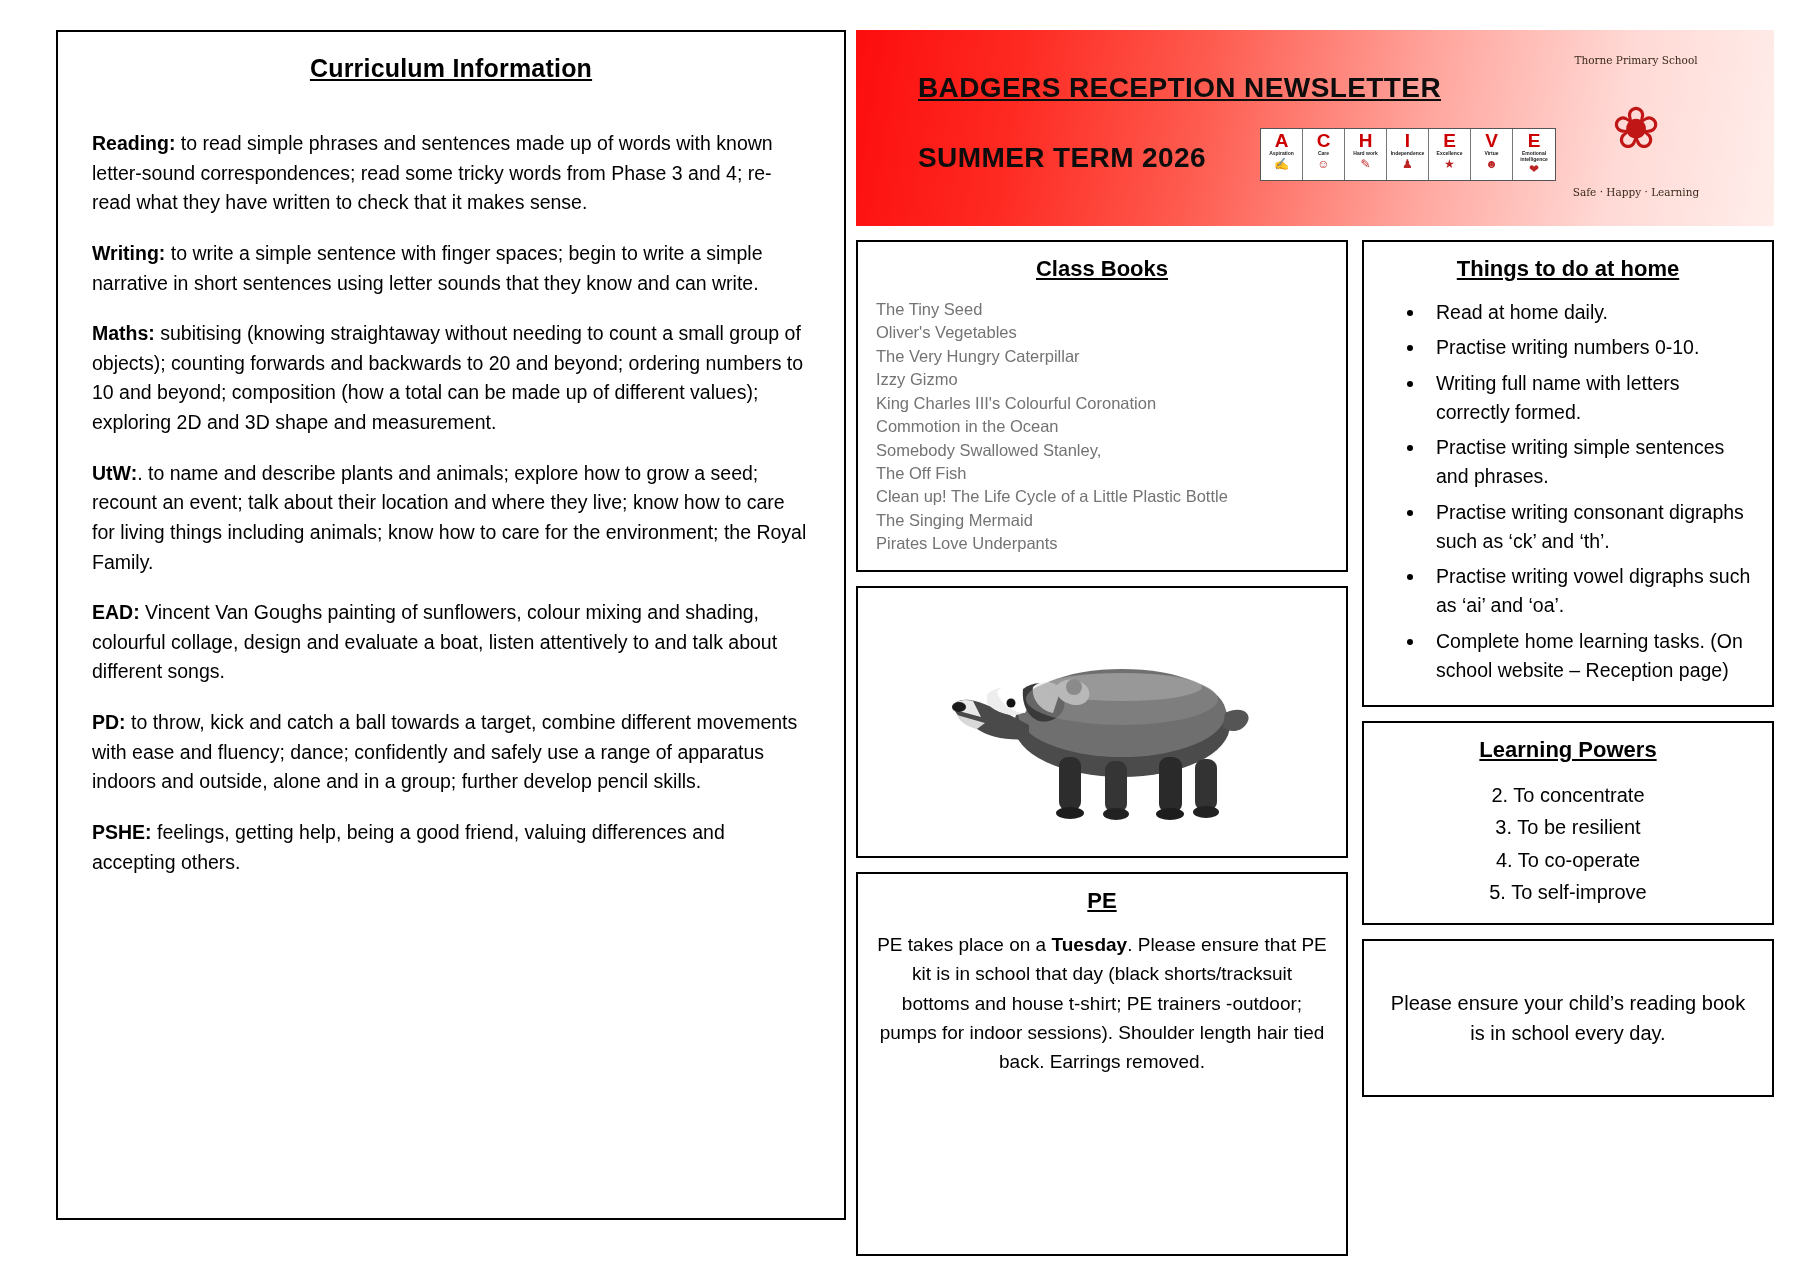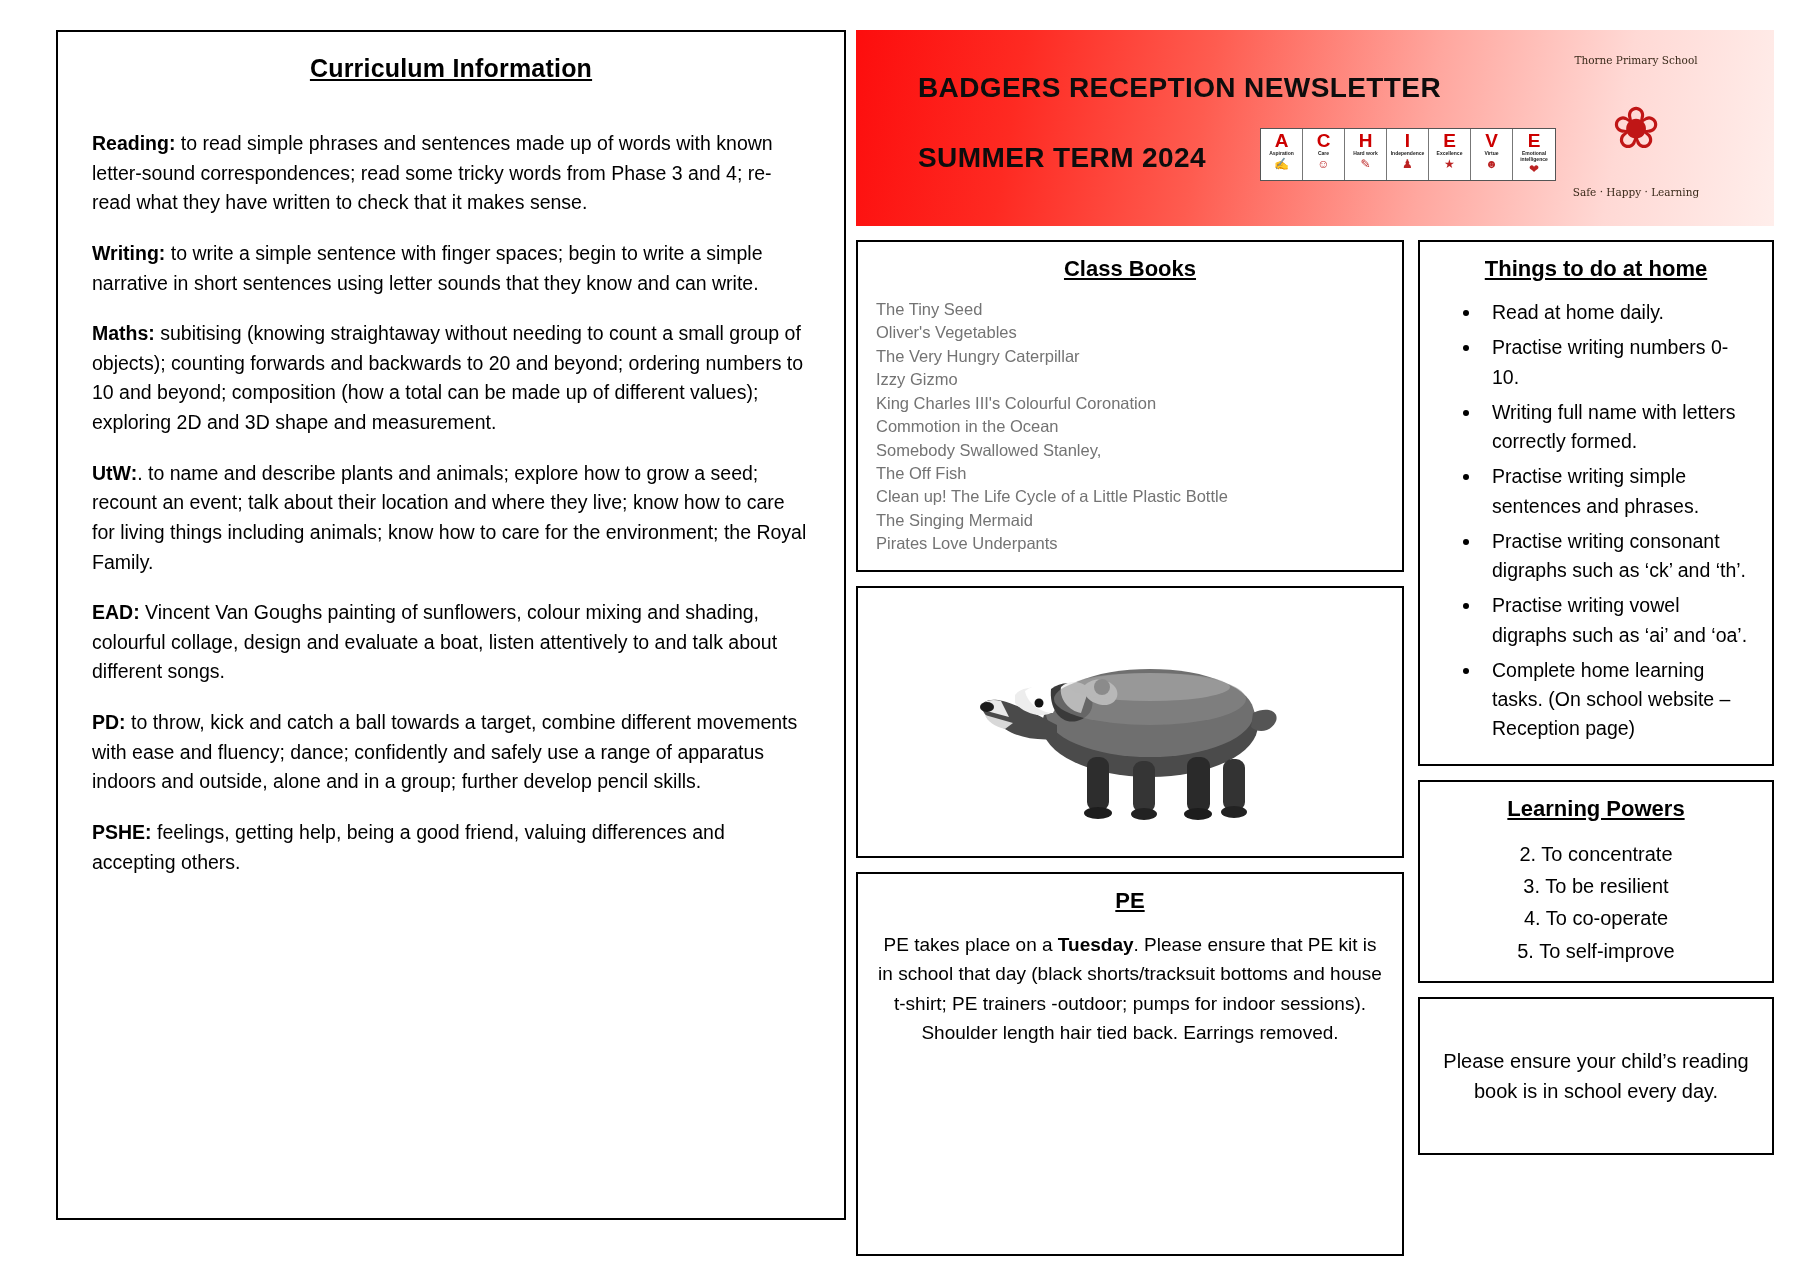--- a/index.html
+++ b/index.html
@@ -66,20 +66,21 @@
     box-sizing: border-box;
   }
   .banner-title {
     position: absolute;
     left: 62px;
     top: 42px;
     font-size: 28px;
     font-weight: bold;
     letter-spacing: .4px;
     color: #0d0d0d;
+    text-decoration: underline;
   }
   .banner-sub {
     position: absolute;
     left: 62px;
     top: 112px;
     font-size: 28px;
     font-weight: bold;
     letter-spacing: .4px;
     color: #0d0d0d;
   }
@@ -156,21 +157,21 @@
     text-decoration: underline;
     margin-bottom: 16px;
   }
 
   .mid-row {
     display: flex;
     gap: 14px;
     flex: 1;
   }
   .mid-left {
-    width: 548px;
+    width: 492px;
     display: flex;
     flex-direction: column;
     gap: 14px;
   }
   .mid-right {
     flex: 1;
     display: flex;
     flex-direction: column;
     gap: 14px;
   }
@@ -253,21 +254,21 @@
         <p class="curr-para"><b>EAD:</b><span> Vincent Van Goughs painting of sunflowers, colour mixing and shading, colourful collage, design and evaluate a boat, listen attentively to and talk about different songs.</span></p>
         <p class="curr-para"><b>PD:</b><span> to throw, kick and catch a ball towards a target, combine different movements with ease and fluency; dance; confidently and safely use a range of apparatus indoors and outside, alone and in a group; further develop pencil skills.</span></p>
         <p class="curr-para"><b>PSHE:</b><span> feelings, getting help, being a good friend, valuing differences and accepting others.</span></p>
       </div>
   </div>
 
   <div class="right-col">
 
     <div class="banner">
       <div class="banner-title">BADGERS RECEPTION NEWSLETTER</div>
-      <div class="banner-sub">SUMMER TERM 2024</div>
+      <div class="banner-sub">SUMMER TERM 2026</div>
       <div class="achieve" id="achieve-strip">
           <div class="ach-cell">
             <div class="ach-letter">A</div>
             <div class="ach-word">Aspiration</div>
             <div class="ach-glyph">✍</div>
           </div>
           <div class="ach-cell">
             <div class="ach-letter">C</div>
             <div class="ach-word">Care</div>
             <div class="ach-glyph">☺</div>

